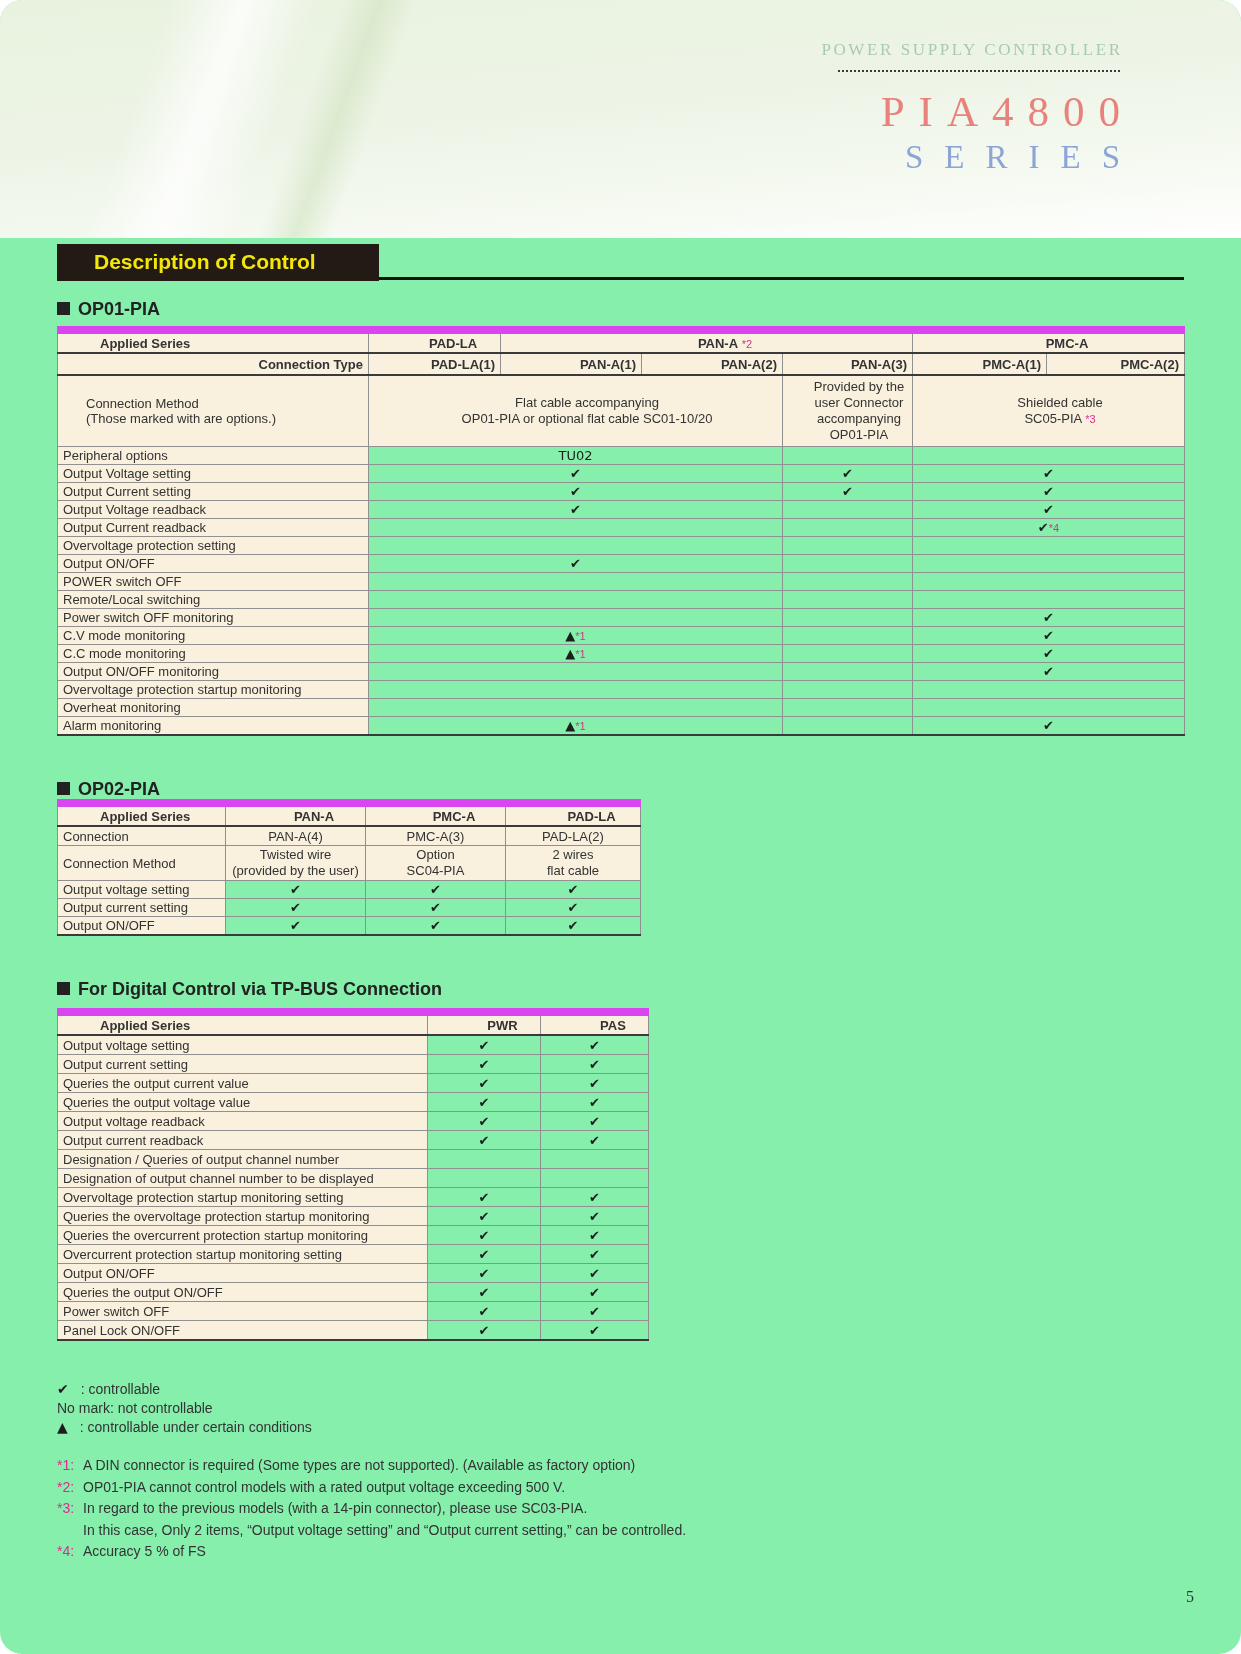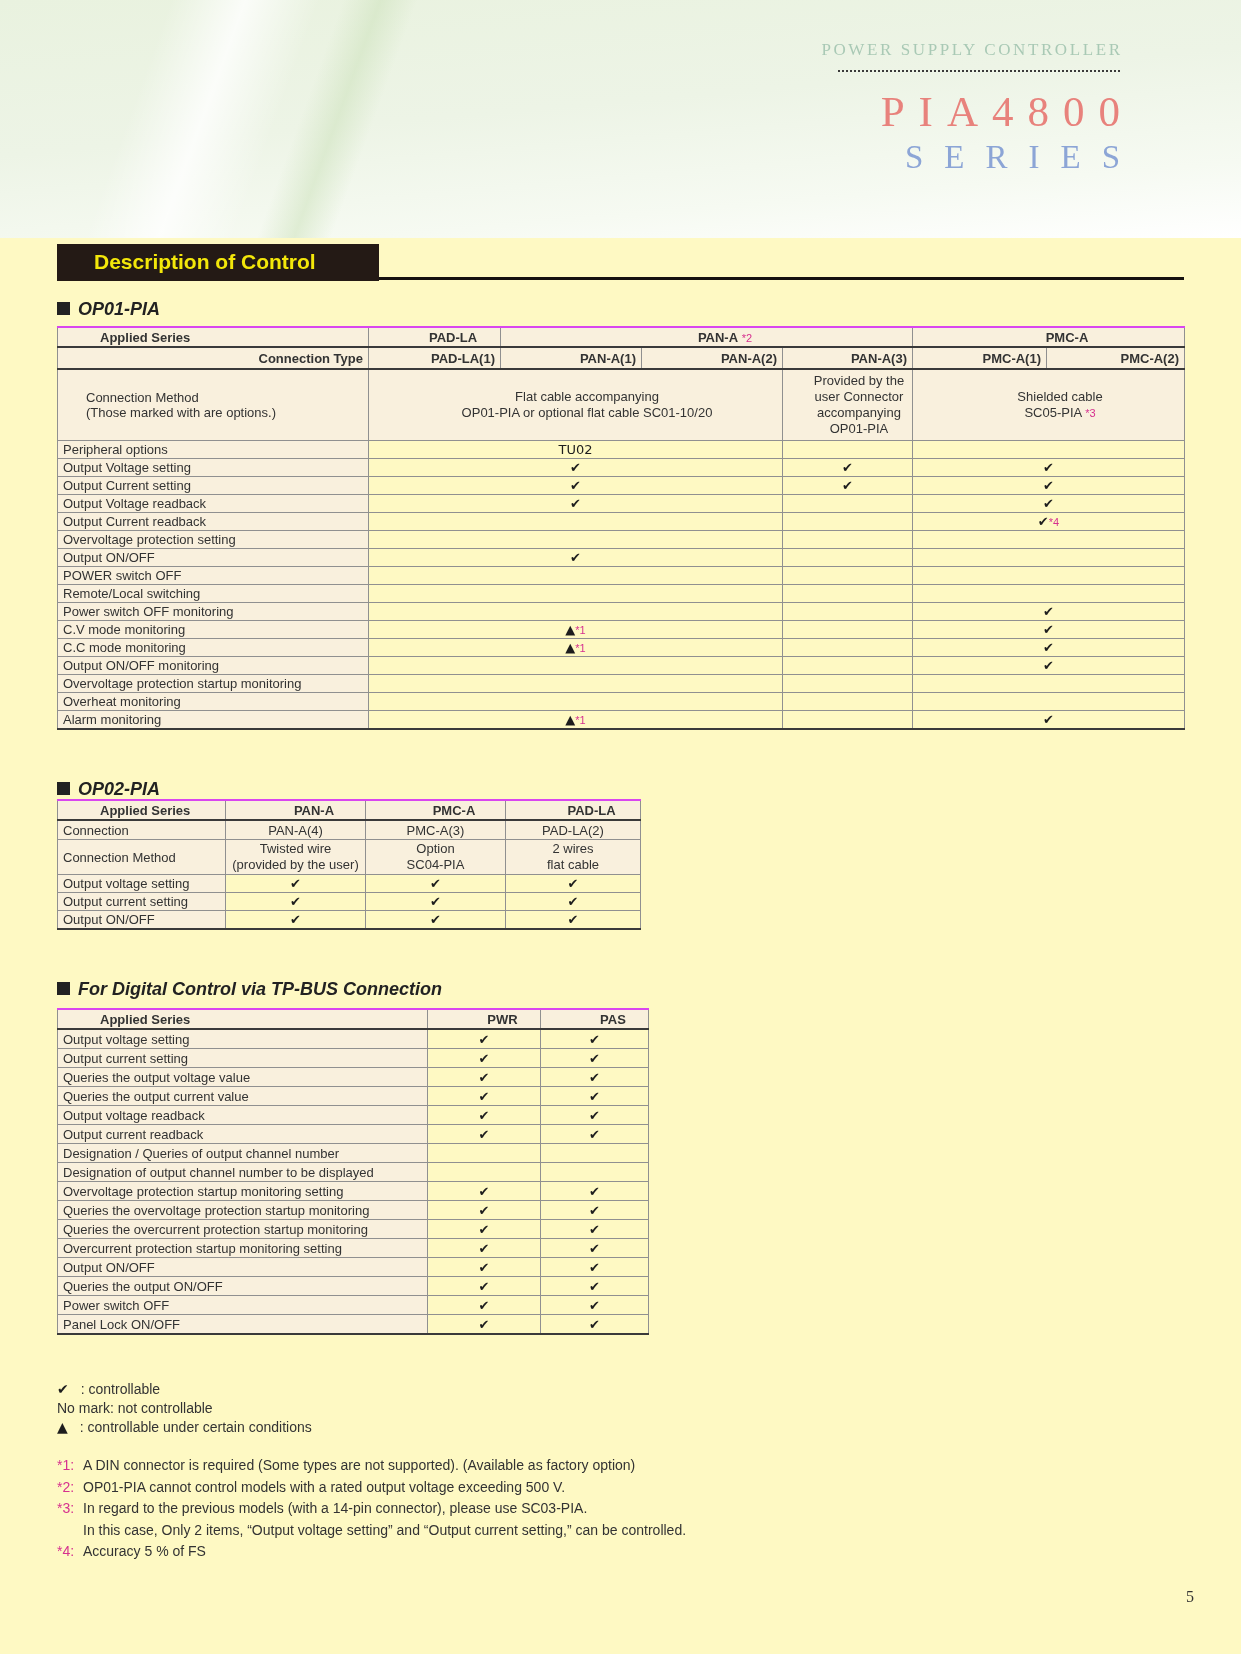--- a/index.html
+++ b/index.html
@@ -1,18 +1,18 @@
 <!DOCTYPE html>
 <html><head>
 <meta charset="utf-8">
 <style>
   html,body { margin:0; padding:0; background:#ffffff; }
   .page {
-    position:relative; width:1241px; height:1654px; background:#fef9c3;
-    font-family:"Liberation Sans", sans-serif; color:#333; overflow:hidden;
+    position:relative; width:1241px; height:1654px; background:#86efac;
+    font-family:"Liberation Sans", sans-serif; color:#333; overflow:hidden;border-radius:22px;
   }
   
   .hero {
     position:absolute; left:0; top:0; width:1241px; height:238px;
     background:linear-gradient(175deg, #e9f2df 0%, #edf4e6 45%, #f6faf2 78%, #ffffff 100%);
     overflow:hidden;
   }
   .hero .streak-a {
     position:absolute; left:110px; top:-80px; width:140px; height:520px;
     background:linear-gradient(90deg, rgba(255,255,255,0) 0%, rgba(255,255,255,0.8) 50%, rgba(255,255,255,0) 100%);
@@ -28,30 +28,30 @@
   .dotrule { margin:10px 0 0 auto; width:282px; border-bottom:2px dotted #3a3a3a; height:0; }
   .title1 { margin-top:15px; font-size:43px; color:#e8827c; letter-spacing:14px; margin-right:-14px; white-space:nowrap; }
   .title2 { margin-top:3px; font-size:33px; color:#8ca5d6; letter-spacing:21px; margin-right:-21px; white-space:nowrap; }
   
   .banner-rule { position:absolute; left:62px; top:277px; width:1122px; height:3px; background:#161210; }
   .banner {
     position:absolute; left:57px; top:244px; width:322px; height:37px; background:#241a15;
     color:#f3e70a; font-size:21px; font-weight:bold; line-height:36px; padding-left:37px; box-sizing:border-box;
   }
   
-  .sechead { position:absolute; left:57px; font-size:18px; font-weight:bold; color:#222; white-space:nowrap;font-style:italic; }
+  .sechead { position:absolute; left:57px; font-size:18px; font-weight:bold; color:#222; white-space:nowrap; }
   .sqr { display:inline-block; width:13px; height:13px; background:#222; margin-right:8px; }
   
   table.dtable { border-collapse:collapse; table-layout:fixed; position:absolute; }
   table.dtable td { border:1px solid #909090; font-size:13px; color:#333; padding:0 5px; vertical-align:middle; overflow:hidden; }
   tr.cream td { background:#f9f0dd; }
   td.lbl { background:#f9f0dd; text-align:left; }
   td.ctr { text-align:center; }
   .b { font-weight:bold; }
-  tr.top td { border-top:2px solid #d946ef;padding-left:42px; }
+  tr.top td { border-top:8px solid #d946ef;padding-left:42px; }
   tr.hsep td { border-bottom:2px solid #3a3a3a; }
   tr.bot td { border-bottom:2px solid #3a3a3a; }
   tr.hr1 td { height:18px; }
   tr.hr2 td { height:20px;text-align:right; }
   tr.method td { height:70px;padding-left:28px; }
   tr.method2 td { height:34px; }
   tr.brow td { height:17px; }
   tr.brow3 td { height:18px; }
   .mk { font-family:"DejaVu Sans", sans-serif; font-size:13px; color:#1d1d1d; }
   .rf { color:#d6308f; font-size:11px; }
@@ -309,26 +309,26 @@
       <td class="lbl">Output voltage setting</td>
       <td class="ctr"><span class="mk">✔</span></td>
       <td class="ctr"><span class="mk">✔</span></td>
     </tr>
     <tr class="brow3">
       <td class="lbl">Output current setting</td>
       <td class="ctr"><span class="mk">✔</span></td>
       <td class="ctr"><span class="mk">✔</span></td>
     </tr>
     <tr class="brow3">
+      <td class="lbl">Queries the output current value</td>
+      <td class="ctr"><span class="mk">✔</span></td>
+      <td class="ctr"><span class="mk">✔</span></td>
+    </tr>
+    <tr class="brow3">
       <td class="lbl">Queries the output voltage value</td>
-      <td class="ctr"><span class="mk">✔</span></td>
-      <td class="ctr"><span class="mk">✔</span></td>
-    </tr>
-    <tr class="brow3">
-      <td class="lbl">Queries the output current value</td>
       <td class="ctr"><span class="mk">✔</span></td>
       <td class="ctr"><span class="mk">✔</span></td>
     </tr>
     <tr class="brow3">
       <td class="lbl">Output voltage readback</td>
       <td class="ctr"><span class="mk">✔</span></td>
       <td class="ctr"><span class="mk">✔</span></td>
     </tr>
     <tr class="brow3">
       <td class="lbl">Output current readback</td>

